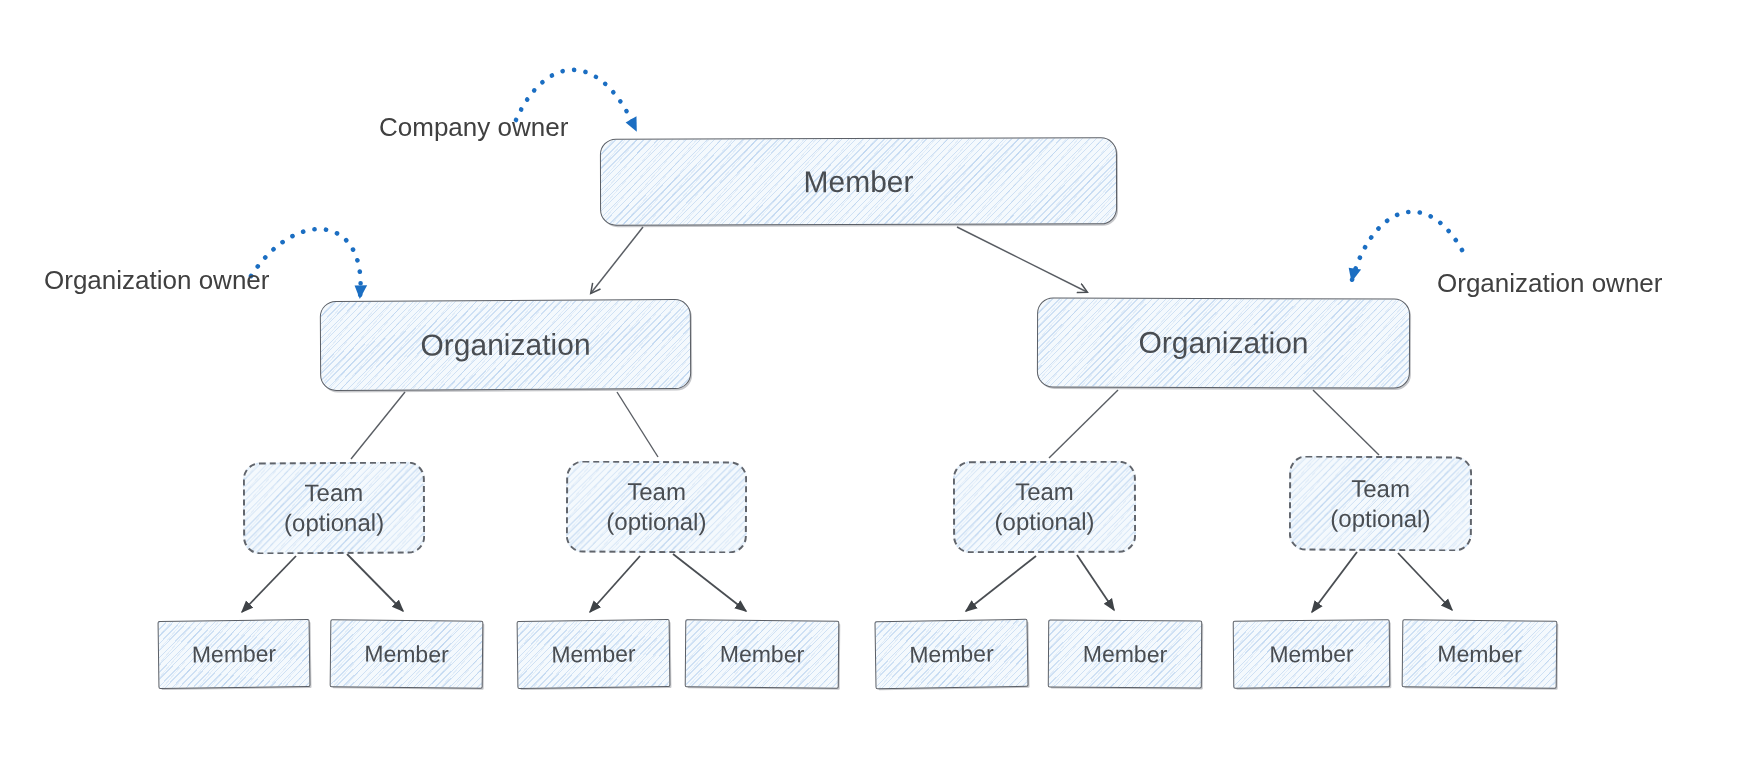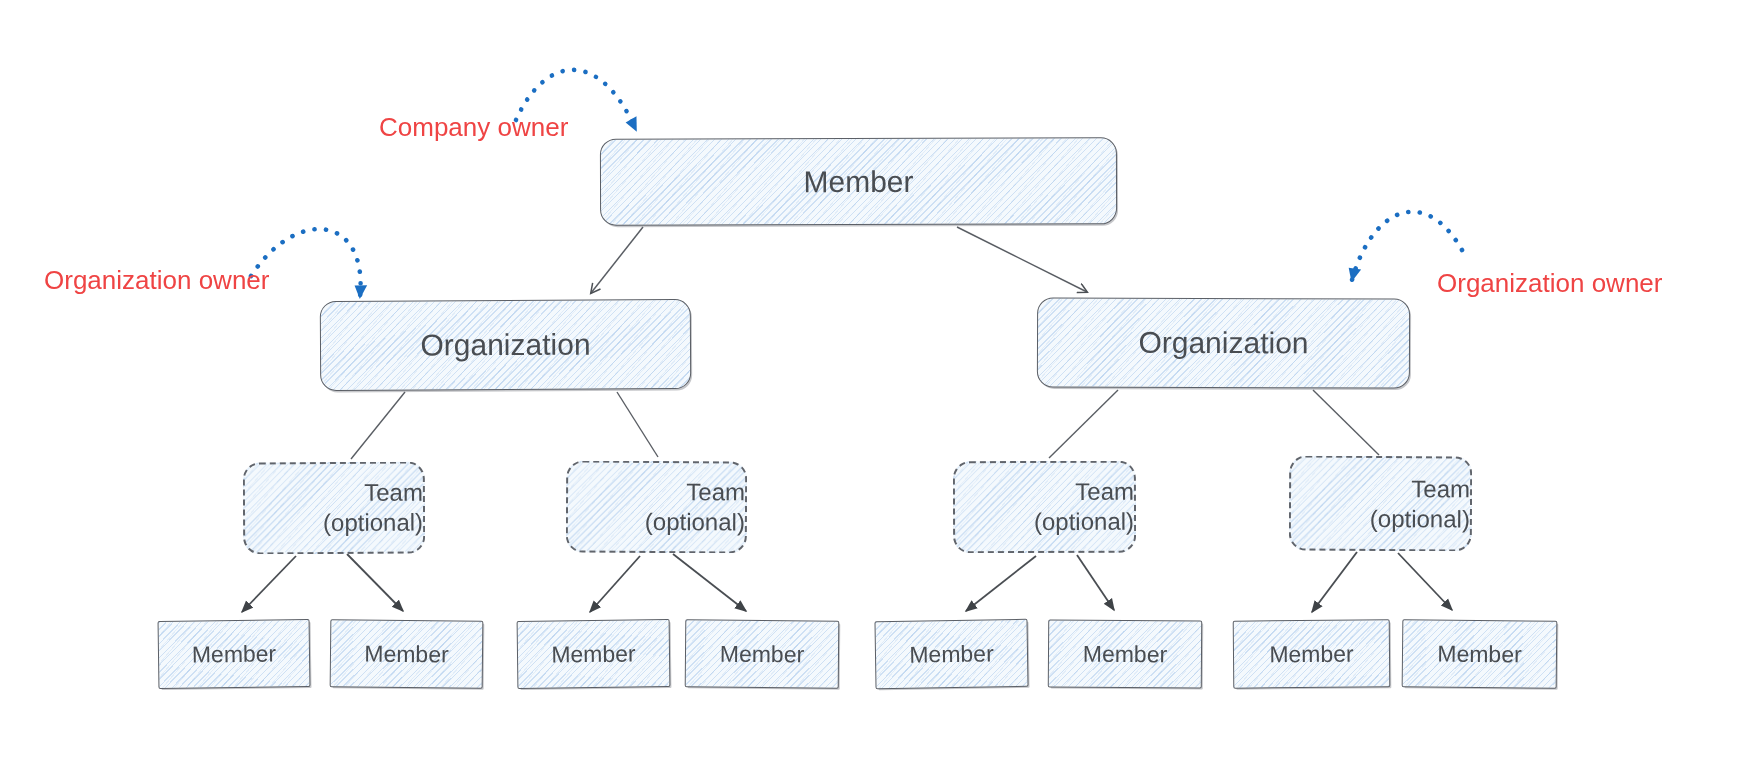--- a/index.html
+++ b/index.html
@@ -26,41 +26,40 @@
     border-radius:16px;
     box-shadow:1.5px 2px 0 -0.5px rgba(91,95,102,0.35);
   }
   .company{left:600px;top:138px;width:517px;height:87px;font-size:30px;transform:rotate(-0.15deg);}
   .org1{left:320px;top:300px;width:371px;height:90px;font-size:30px;transform:rotate(-0.3deg);}
   .org2{left:1037px;top:298px;width:373px;height:90px;font-size:30px;transform:rotate(0.2deg);}
   .team{
     border:2px dashed #61656c;border-radius:17px;
     font-size:24px;line-height:30px;box-shadow:none;
     flex-direction:column;
-    align-items:flex-end;
   }
   .t1{left:243px;top:462px;width:182px;height:92px;transform:rotate(-0.3deg);}
   .t2{left:566px;top:461px;width:181px;height:92px;transform:rotate(0.3deg);}
   .t3{left:953px;top:461px;width:183px;height:92px;transform:rotate(-0.2deg);}
   .t4{left:1289px;top:456px;width:183px;height:95px;transform:rotate(0.3deg);}
   .member{
     top:620px;height:68px;font-size:23px;border-radius:2px;
     box-shadow:2px 2px 0 -1px rgba(91,95,102,0.35);
   }
   .m1{left:158px;width:152px;transform:rotate(-0.8deg);}
   .m2{left:330px;width:153px;transform:rotate(0.6deg);}
   .m3{left:517px;width:153px;transform:rotate(-0.7deg);}
   .m4{left:685px;width:154px;transform:rotate(0.5deg);}
   .m5{left:875px;width:153px;transform:rotate(-0.9deg);}
   .m6{left:1048px;width:154px;transform:rotate(0.4deg);}
   .m7{left:1233px;width:157px;transform:rotate(-0.5deg);}
   .m8{left:1402px;width:155px;transform:rotate(0.6deg);}
   .owner-label{
     position:absolute;
-    color:#ef4444;
+    color:#404040;
     font-size:26px;
     white-space:nowrap;
   }
   .lab-company{left:379px;top:112px;}
   .lab-org-left{left:44px;top:265px;}
   .lab-org-right{left:1437px;top:268px;}
 </style>
 </head>
 <body>
 

